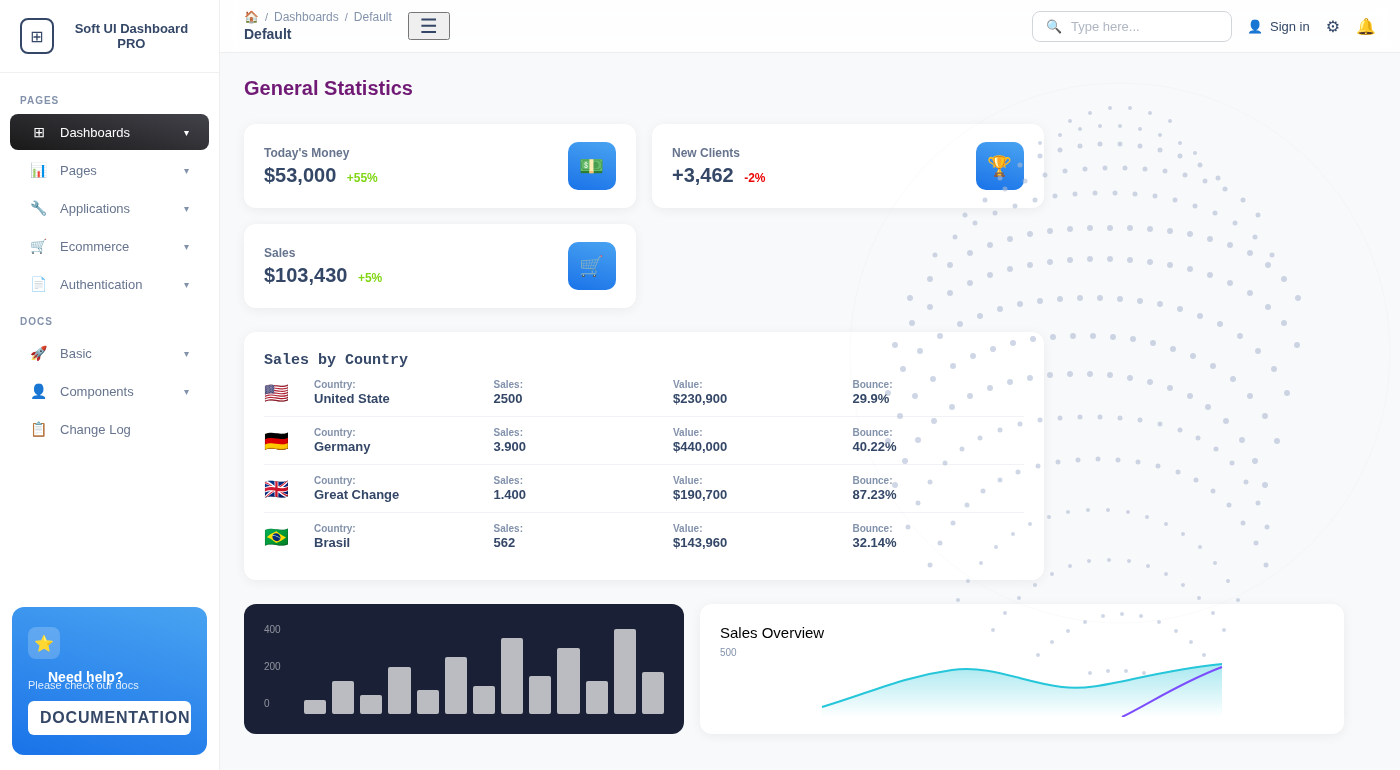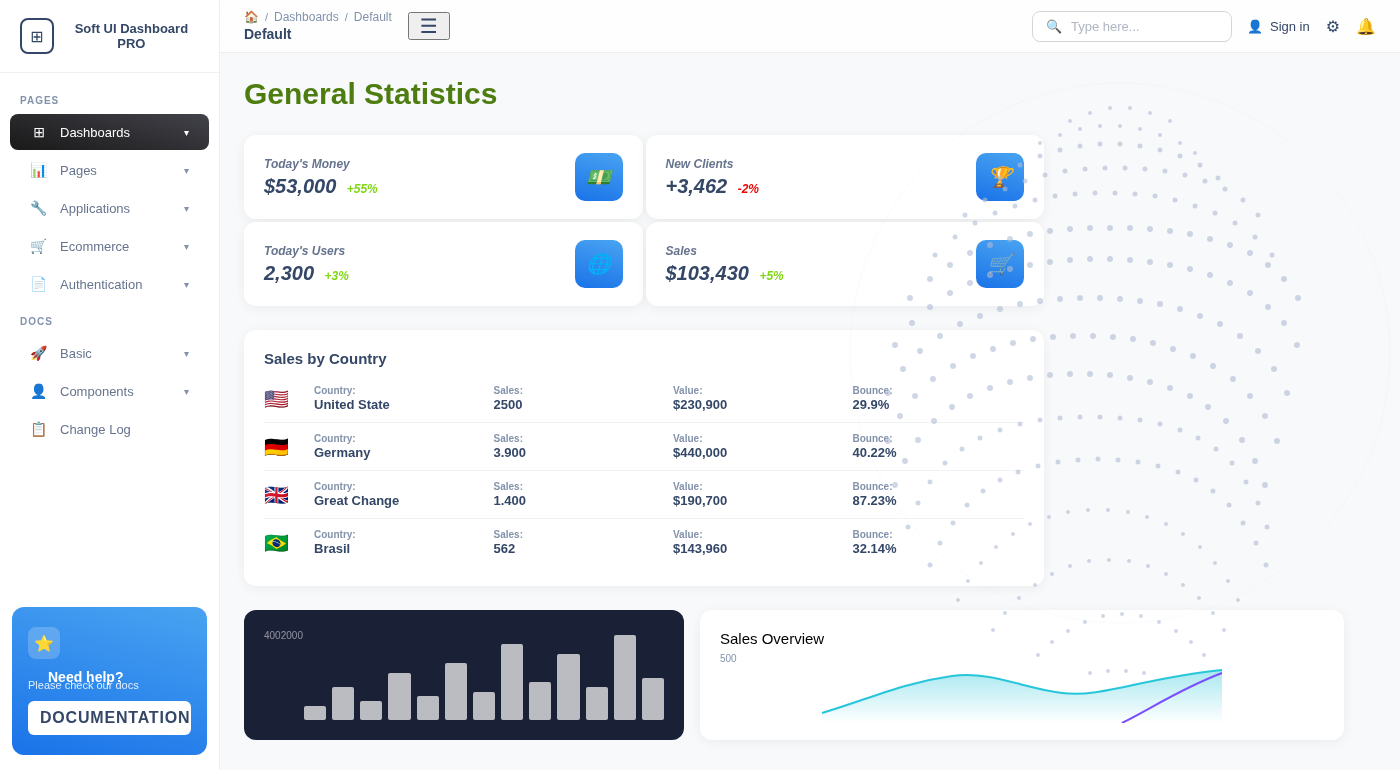--- a/index.html
+++ b/index.html
@@ -145,31 +145,30 @@
 
     
     .content {
       flex: 1;
       overflow-y: auto;
       padding: 24px 24px 20px;
       position: relative;
     }
 
     .page-title {
-      font-size: 30px; font-weight: 700; color: #4d7c0f; margin-bottom: 24px;
+      font-size: 20px; font-weight: 700; color: #701a75; margin-bottom: 24px;
     }
 
     
     .stats-row {
       display: grid;
       grid-template-columns: 1fr 1fr;
-      gap: 3px;
+      gap: 16px;
       margin-bottom: 24px;
       max-width: 800px;
-      font-style: italic;
     }
     .stat-card {
       background: #fff;
       border-radius: 12px;
       padding: 18px 20px;
       display: flex;
       align-items: center;
       justify-content: space-between;
       box-shadow: 0 2px 12px rgba(0,0,0,0.06);
     }
@@ -189,21 +188,21 @@
 
     
     .section-card {
       background: #fff;
       border-radius: 12px;
       padding: 20px;
       max-width: 800px;
       box-shadow: 0 2px 12px rgba(0,0,0,0.06);
       margin-bottom: 24px;
     }
-    .section-title { font-size: 15px; font-weight: 700; color: #344767; margin-bottom: 8px; }
+    .section-title { font-size: 15px; font-weight: 700; color: #344767; margin-bottom: 0; font-family: Liberation Mono, monospace; }
     .country-table { width: 100%; }
     .country-row {
       display: grid;
       grid-template-columns: 42px 1fr 1fr 1fr 1fr;
       align-items: center;
       padding: 10px 0;
       border-bottom: 1px solid #f0f2f5;
       gap: 8px;
     }
     .country-row:last-child { border-bottom: none; }
@@ -244,20 +243,21 @@
       gap: 6px;
       height: 90px;
       padding-top: 10px;
     }
     .bar { background: rgba(255,255,255,0.7); border-radius: 2px; flex: 1; }
     .chart-y-labels {
       position: absolute;
       left: 20px;
       top: 20px;
       display: flex;
+      flex-direction: column;
       justify-content: space-between;
       height: 85px;
       font-size: 10px;
       color: rgba(255,255,255,0.5);
     }
 
     .sales-overview-card {
       background: #fff;
       border-radius: 12px;
       padding: 20px;
@@ -679,30 +679,20 @@
         <div class="stat-info">
           <div class="stat-label">New Clients</div>
           <div>
             <span class="stat-value">+3,462</span>
             <span class="stat-change negative">-2%</span>
           </div>
         </div>
         <div class="stat-icon-wrap">🏆</div>
       </div>
 
-      <div class="stat-card">
-        <div class="stat-info">
-          <div class="stat-label">Today's Users</div>
-          <div>
-            <span class="stat-value">2,300</span>
-            <span class="stat-change positive">+3%</span>
-          </div>
-        </div>
-        <div class="stat-icon-wrap">🌐</div>
-      </div>
 
       <div class="stat-card">
         <div class="stat-info">
           <div class="stat-label">Sales</div>
           <div>
             <span class="stat-value">$103,430</span>
             <span class="stat-change positive">+5%</span>
           </div>
         </div>
         <div class="stat-icon-wrap">🛒</div>

